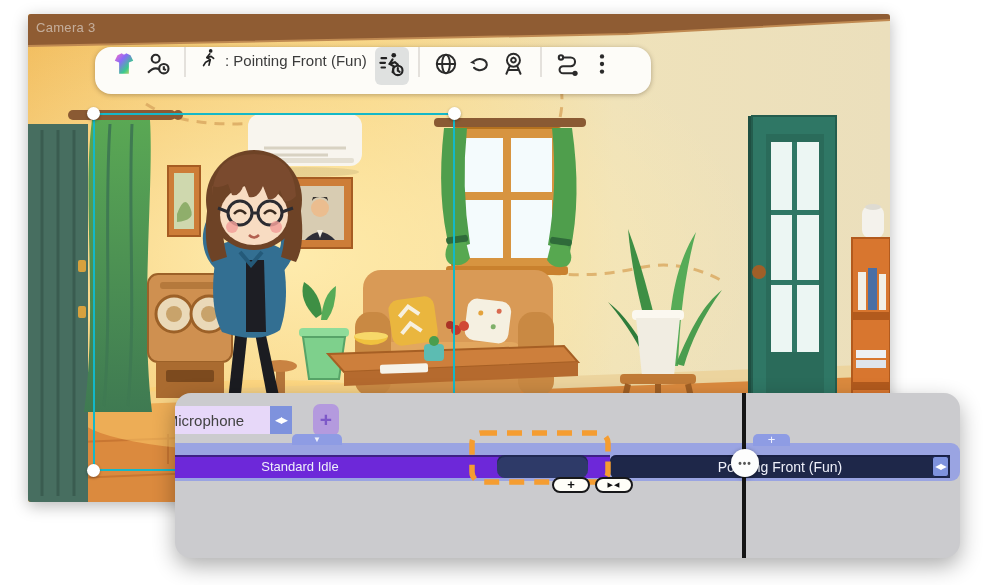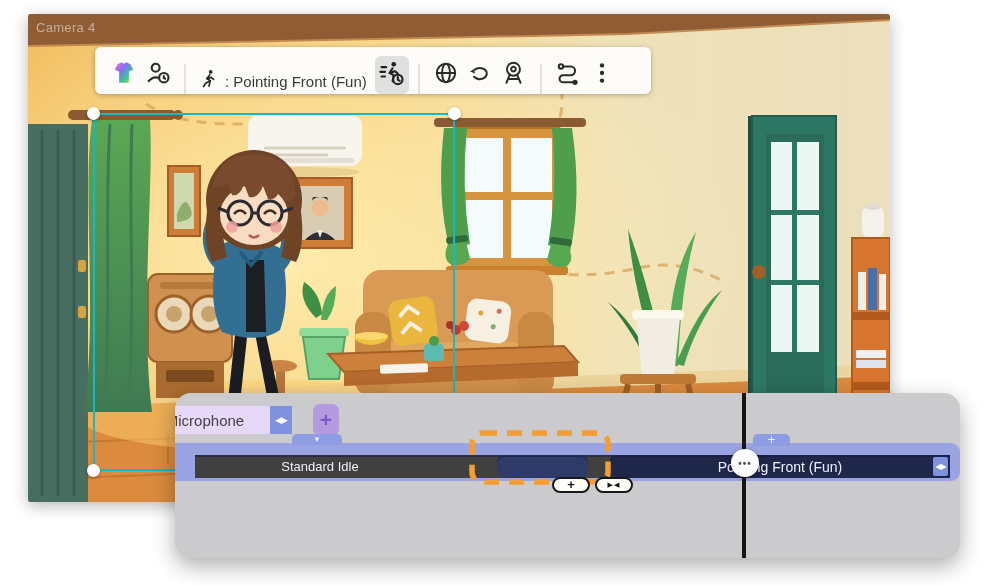--- a/index.html
+++ b/index.html
@@ -13,22 +13,22 @@
   .camera-label{left:8px;top:6px;font-size:13px;color:rgba(240,240,240,.55);letter-spacing:.3px;}
 
   
   .selection{left:65px;top:99px;width:358px;height:354px;border:2.5px solid #14b8c8;}
   .handle{position:absolute;width:13px;height:13px;border-radius:50%;background:#fff;
           box-shadow:0 1px 3px rgba(0,0,0,.35);}
   .h-tl{left:-8px;top:-8px;} .h-tr{right:-8px;top:-8px;}
   .h-bl{left:-8px;bottom:-8px;} .h-br{right:-8px;bottom:-8px;}
 
   
-  .toolbar{left:95px;top:47px;width:556px;height:47px;background:#fdfcf8;border-radius:6px;
-           box-shadow:0 1px 5px rgba(60,40,20,.35);display:flex;align-items:flex-end;padding:0 12px;box-sizing:border-box;}
+  .toolbar{left:95px;top:47px;width:556px;height:47px;background:#fdfcf8;border-radius:16px;
+           box-shadow:0 1px 5px rgba(60,40,20,.35);display:flex;align-items:flex-start;padding:0 12px;box-sizing:border-box;}
   .tb-btn{width:34px;height:38px;display:flex;align-items:center;justify-content:center;border-radius:6px;flex:0 0 auto;}
   .tb-btn.active{background:#dfe1e0;}
   .tb-divider{width:2px;height:30px;background:#e4e1dc;margin:0 9px;flex:0 0 auto;}
   .tb-motion{display:flex;align-items:center;gap:6px;margin:0 8px 0 4px;flex:0 0 auto;}
   .tb-motion-label{font-size:15px;color:#3b3b3b;white-space:nowrap;}
 
   
   .logo-pill{left:750px;top:36px;width:223px;height:54px;background:#ffffff;border-radius:27px;
              box-shadow:0 3px 10px rgba(0,0,0,.22);display:flex;align-items:center;justify-content:center;gap:7px;}
   .logo-text{font-size:27px;font-weight:bold;color:#1e88cc;letter-spacing:.2px;}
@@ -40,21 +40,21 @@
   .mic-label{font-size:15px;color:#424242;}
   .mic-handle{left:95px;top:13px;width:22px;height:28px;background:#7e92dd;display:flex;align-items:center;justify-content:center;
               color:#fff;font-size:9px;letter-spacing:-1px;}
   .add-track{left:138px;top:11px;width:26px;height:32px;border-radius:7px;background:#b49ade;
              display:flex;align-items:center;justify-content:center;color:#7d58c8;font-size:21px;font-weight:bold;}
   .collapse-tab{left:117px;top:41px;width:50px;height:11px;background:#8e9ce4;border-radius:5px 5px 0 0;
                 display:flex;align-items:center;justify-content:center;color:#eef0fc;font-size:8px;line-height:8px;}
   .bar{left:0;top:50px;width:785px;height:38px;background:#9aa4e2;border-radius:0 9px 9px 0;}
   .clip{position:absolute;top:62px;height:23px;display:flex;align-items:center;justify-content:center;
         box-shadow:inset 0 2px 0 rgba(22,28,64,.55);color:#eef0fa;}
-  .clip-idle{left:0;width:435px;background:#404040;font-size:13px;justify-content:flex-start;margin-left:20px;}
+  .clip-idle{left:0;width:435px;background:#6d28d9;font-size:13px;justify-content:flex-start;}
   .clip-idle span{width:250px;text-align:center;}
   .clip-sel{left:322px;width:91px;background:#2e3a68;border-radius:8px;}
   .clip-point{left:435px;width:340px;background:#1e2749;border-radius:6px 0 0 6px;font-size:14px;}
   .clip-handle{left:757px;top:63px;width:17px;height:21px;background:#7e92dd;border:1px solid #19224a;border-radius:3px;
                display:flex;align-items:center;justify-content:center;color:#fff;font-size:8px;letter-spacing:-1px;box-sizing:border-box;}
   .add-clip-tab{left:578px;top:41px;width:37px;height:12px;background:#8e9ce4;border-radius:5px 5px 0 0;
                 display:flex;align-items:center;justify-content:center;color:#f0f2ff;font-size:13px;line-height:10px;}
   .dash-box{left:294px;top:37px;width:142px;height:55px;}
   .pill{position:absolute;top:84px;width:38px;height:16px;background:#fffef8;border:2px solid #18181a;border-radius:9px;
         display:flex;align-items:center;justify-content:center;box-sizing:border-box;color:#111;}
@@ -277,21 +277,21 @@
         <circle cx="242" cy="199" r="12" fill="rgba(255,255,255,.06)" stroke="#2b2b31" stroke-width="3"></circle>
         <path d="M224,199 h6" stroke="#2b2b31" stroke-width="3"></path>
         <path d="M200,198 l-10,-4 M254,198 l11,-4" stroke="#2b2b31" stroke-width="3"></path>
         <path d="M206,200 q6,-7 12,0 M236,200 q6,-7 12,0" stroke="#3a2a20" stroke-width="2.5" fill="none"></path>
         <circle cx="204" cy="213" r="6" fill="#f2a09a" opacity=".85"></circle>
         <circle cx="248" cy="213" r="6" fill="#f2a09a" opacity=".85"></circle>
         <path d="M221,221 q5,5 10,0" stroke="#b2604f" stroke-width="2.5" fill="none"></path>
       </g>
     </svg>
 
-    <div class="abs camera-label">Camera 4</div>
+    <div class="abs camera-label">Camera 3</div>
 
     <div class="abs selection">
       <div class="handle h-tl"></div>
       <div class="handle h-tr"></div>
       <div class="handle h-bl"></div>
       <div class="handle h-br"></div>
     </div>
   </div>
 
   <div class="abs toolbar">

